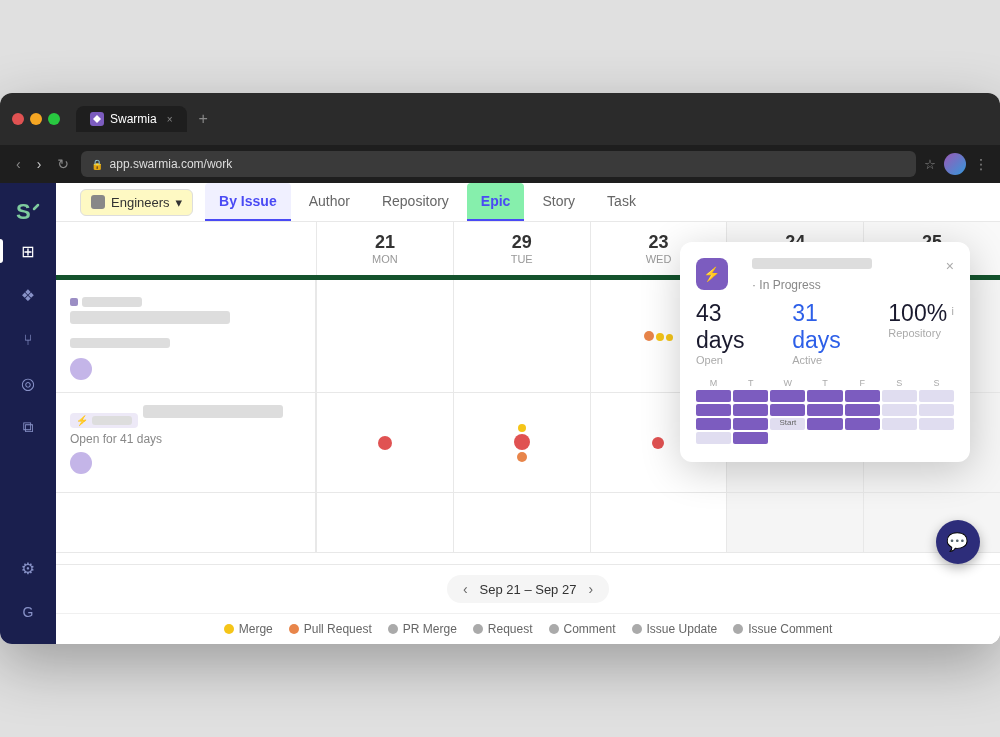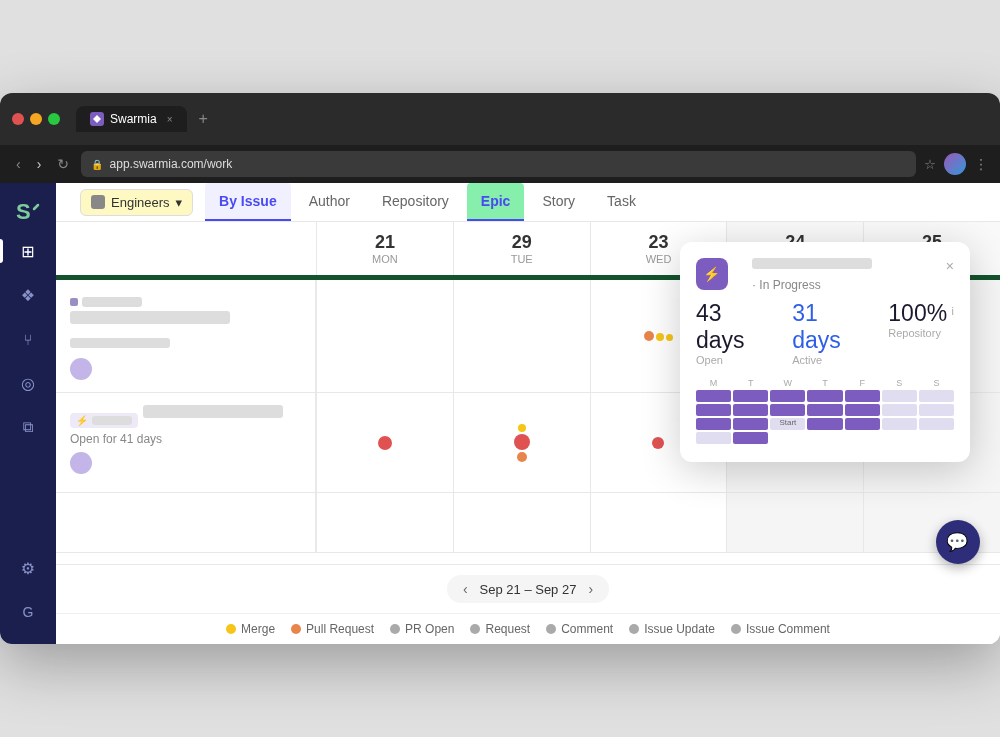--- a/index.html
+++ b/index.html
@@ -328,21 +328,21 @@
           <div class="legend-item">
             <div class="legend-dot" style="background:#f5c518;"></div>
             <span>Merge</span>
           </div>
           <div class="legend-item">
             <div class="legend-dot" style="background:#e8854a;"></div>
             <span>Pull Request</span>
           </div>
           <div class="legend-item">
             <div class="legend-dot" style="background:#aaa;"></div>
-            <span>PR Open</span>
+            <span>PR Merge</span>
           </div>
           <div class="legend-item">
             <div class="legend-dot" style="background:#aaa;"></div>
             <span>Request</span>
           </div>
           <div class="legend-item">
             <div class="legend-dot" style="background:#aaa;"></div>
             <span>Comment</span>
           </div>
           <div class="legend-item">

